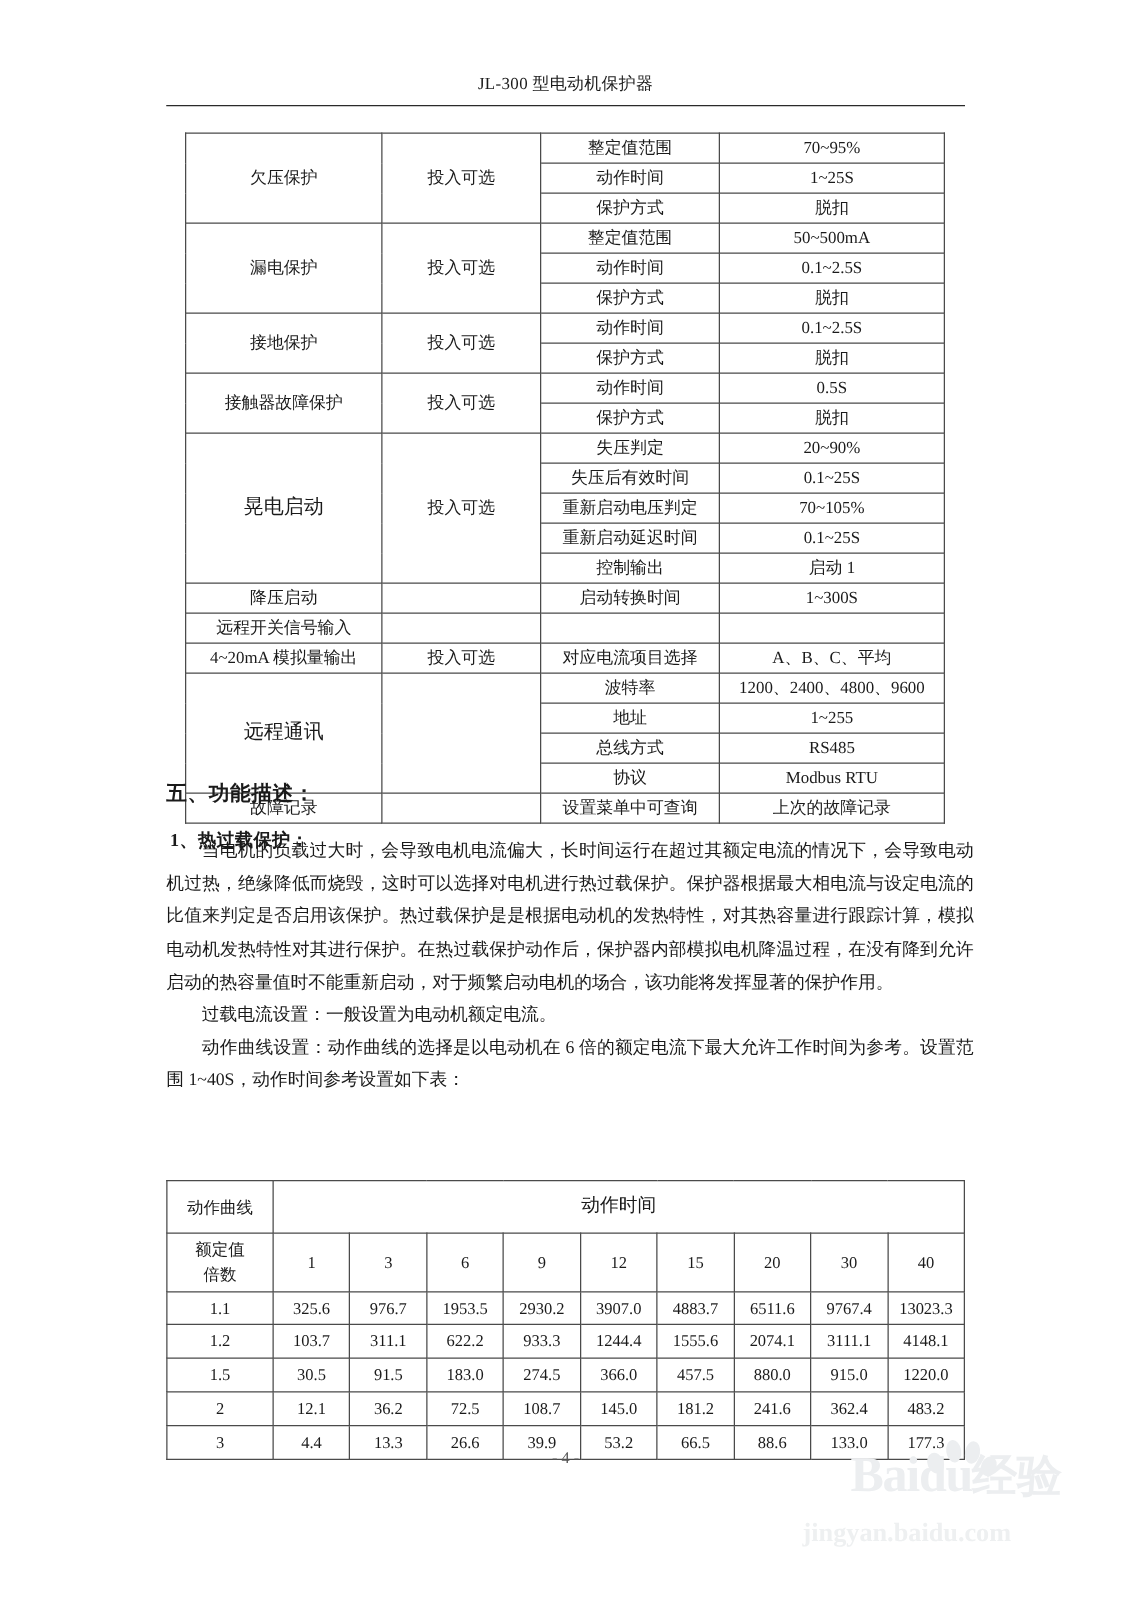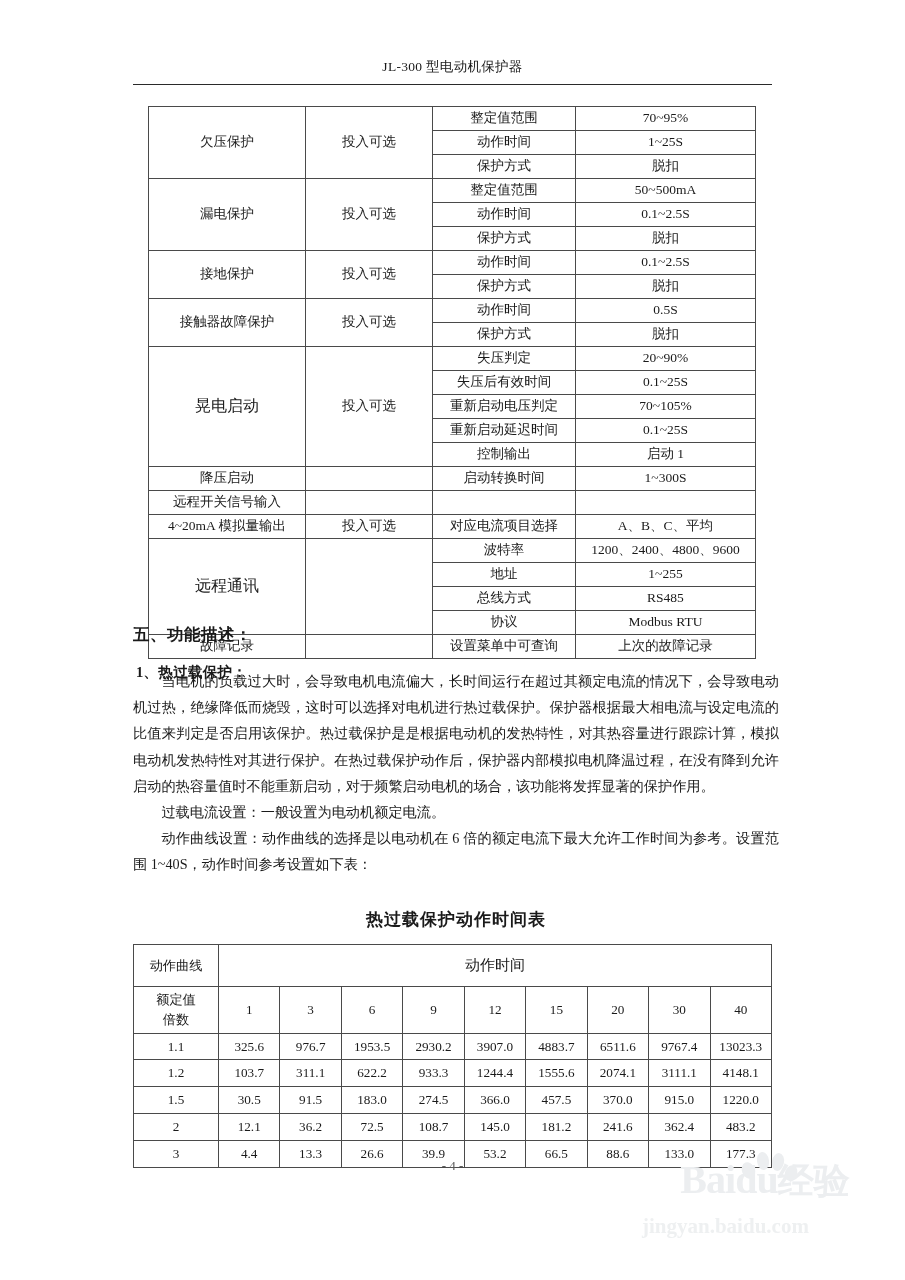--- a/index.html
+++ b/index.html
@@ -325,21 +325,20 @@
 
   <div class="sec-heading">五、功能描述：</div>
   <div class="sub-heading">1、热过载保护：</div>
 
   <div class="body-block">
     <p>当电机的负载过大时，会导致电机电流偏大，长时间运行在超过其额定电流的情况下，会导致电动机过热，绝缘降低而烧毁，这时可以选择对电机进行热过载保护。保护器根据最大相电流与设定电流的比值来判定是否启用该保护。热过载保护是是根据电动机的发热特性，对其热容量进行跟踪计算，模拟电动机发热特性对其进行保护。在热过载保护动作后，保护器内部模拟电机降温过程，在没有降到允许启动的热容量值时不能重新启动，对于频繁启动电机的场合，该功能将发挥显著的保护作用。</p>
     <p>过载电流设置：一般设置为电动机额定电流。</p>
     <p>动作曲线设置：动作曲线的选择是以电动机在 6 倍的额定电流下最大允许工作时间为参考。设置范围 1~40S，动作时间参考设置如下表：</p>
   </div>
 
-  <div class="t2-title">热过载保护动作时间表</div>
 
   <table class="time-table">
     <tbody id="time-body">
         <tr class="row-hdr-1">
           <td class="tt-head">动作曲线</td>
           <td colspan="9" style="font-size: 15px;">动作时间</td>
         </tr>
         <tr class="row-hdr-2">
           <td class="tt-head">
             <div>额定值</div>
@@ -380,21 +379,21 @@
           <td class="tt-col">4148.1</td>
         </tr>
         <tr class="row-data">
           <td class="tt-head">1.5</td>
           <td class="tt-col">30.5</td>
           <td class="tt-col">91.5</td>
           <td class="tt-col">183.0</td>
           <td class="tt-col">274.5</td>
           <td class="tt-col">366.0</td>
           <td class="tt-col">457.5</td>
-          <td class="tt-col">370.0</td>
+          <td class="tt-col">880.0</td>
           <td class="tt-col">915.0</td>
           <td class="tt-col">1220.0</td>
         </tr>
         <tr class="row-data">
           <td class="tt-head">2</td>
           <td class="tt-col">12.1</td>
           <td class="tt-col">36.2</td>
           <td class="tt-col">72.5</td>
           <td class="tt-col">108.7</td>
           <td class="tt-col">145.0</td>

